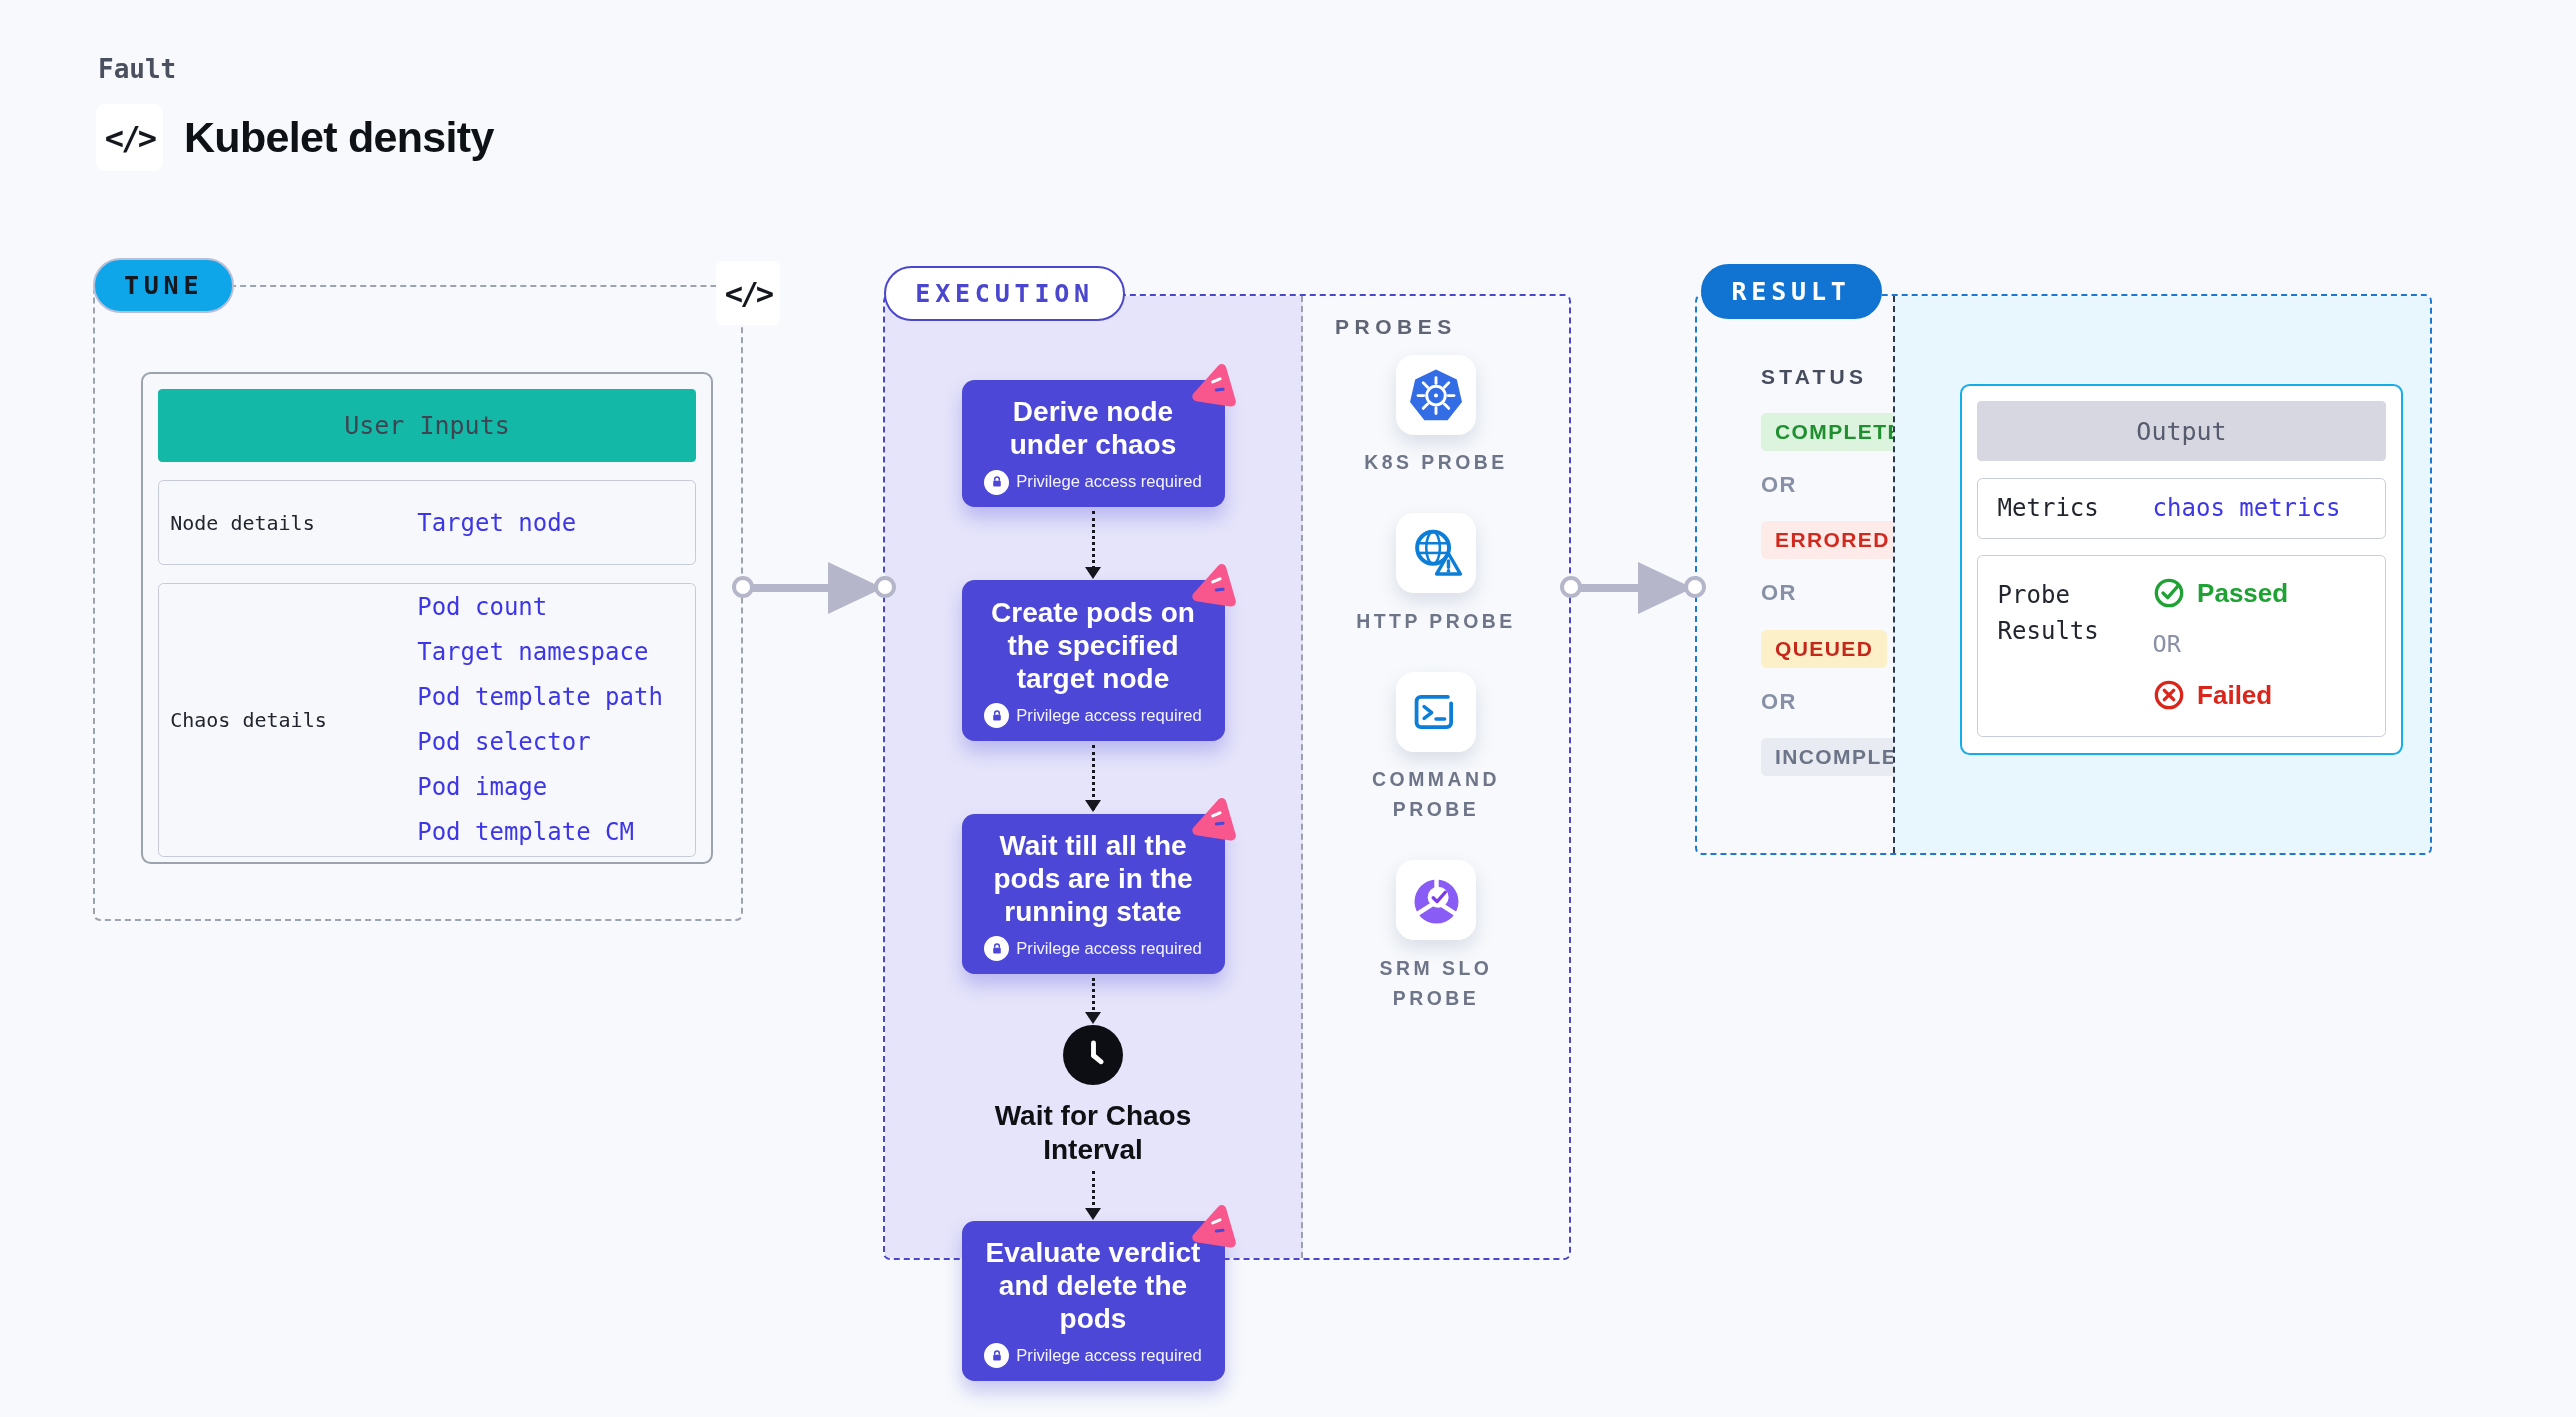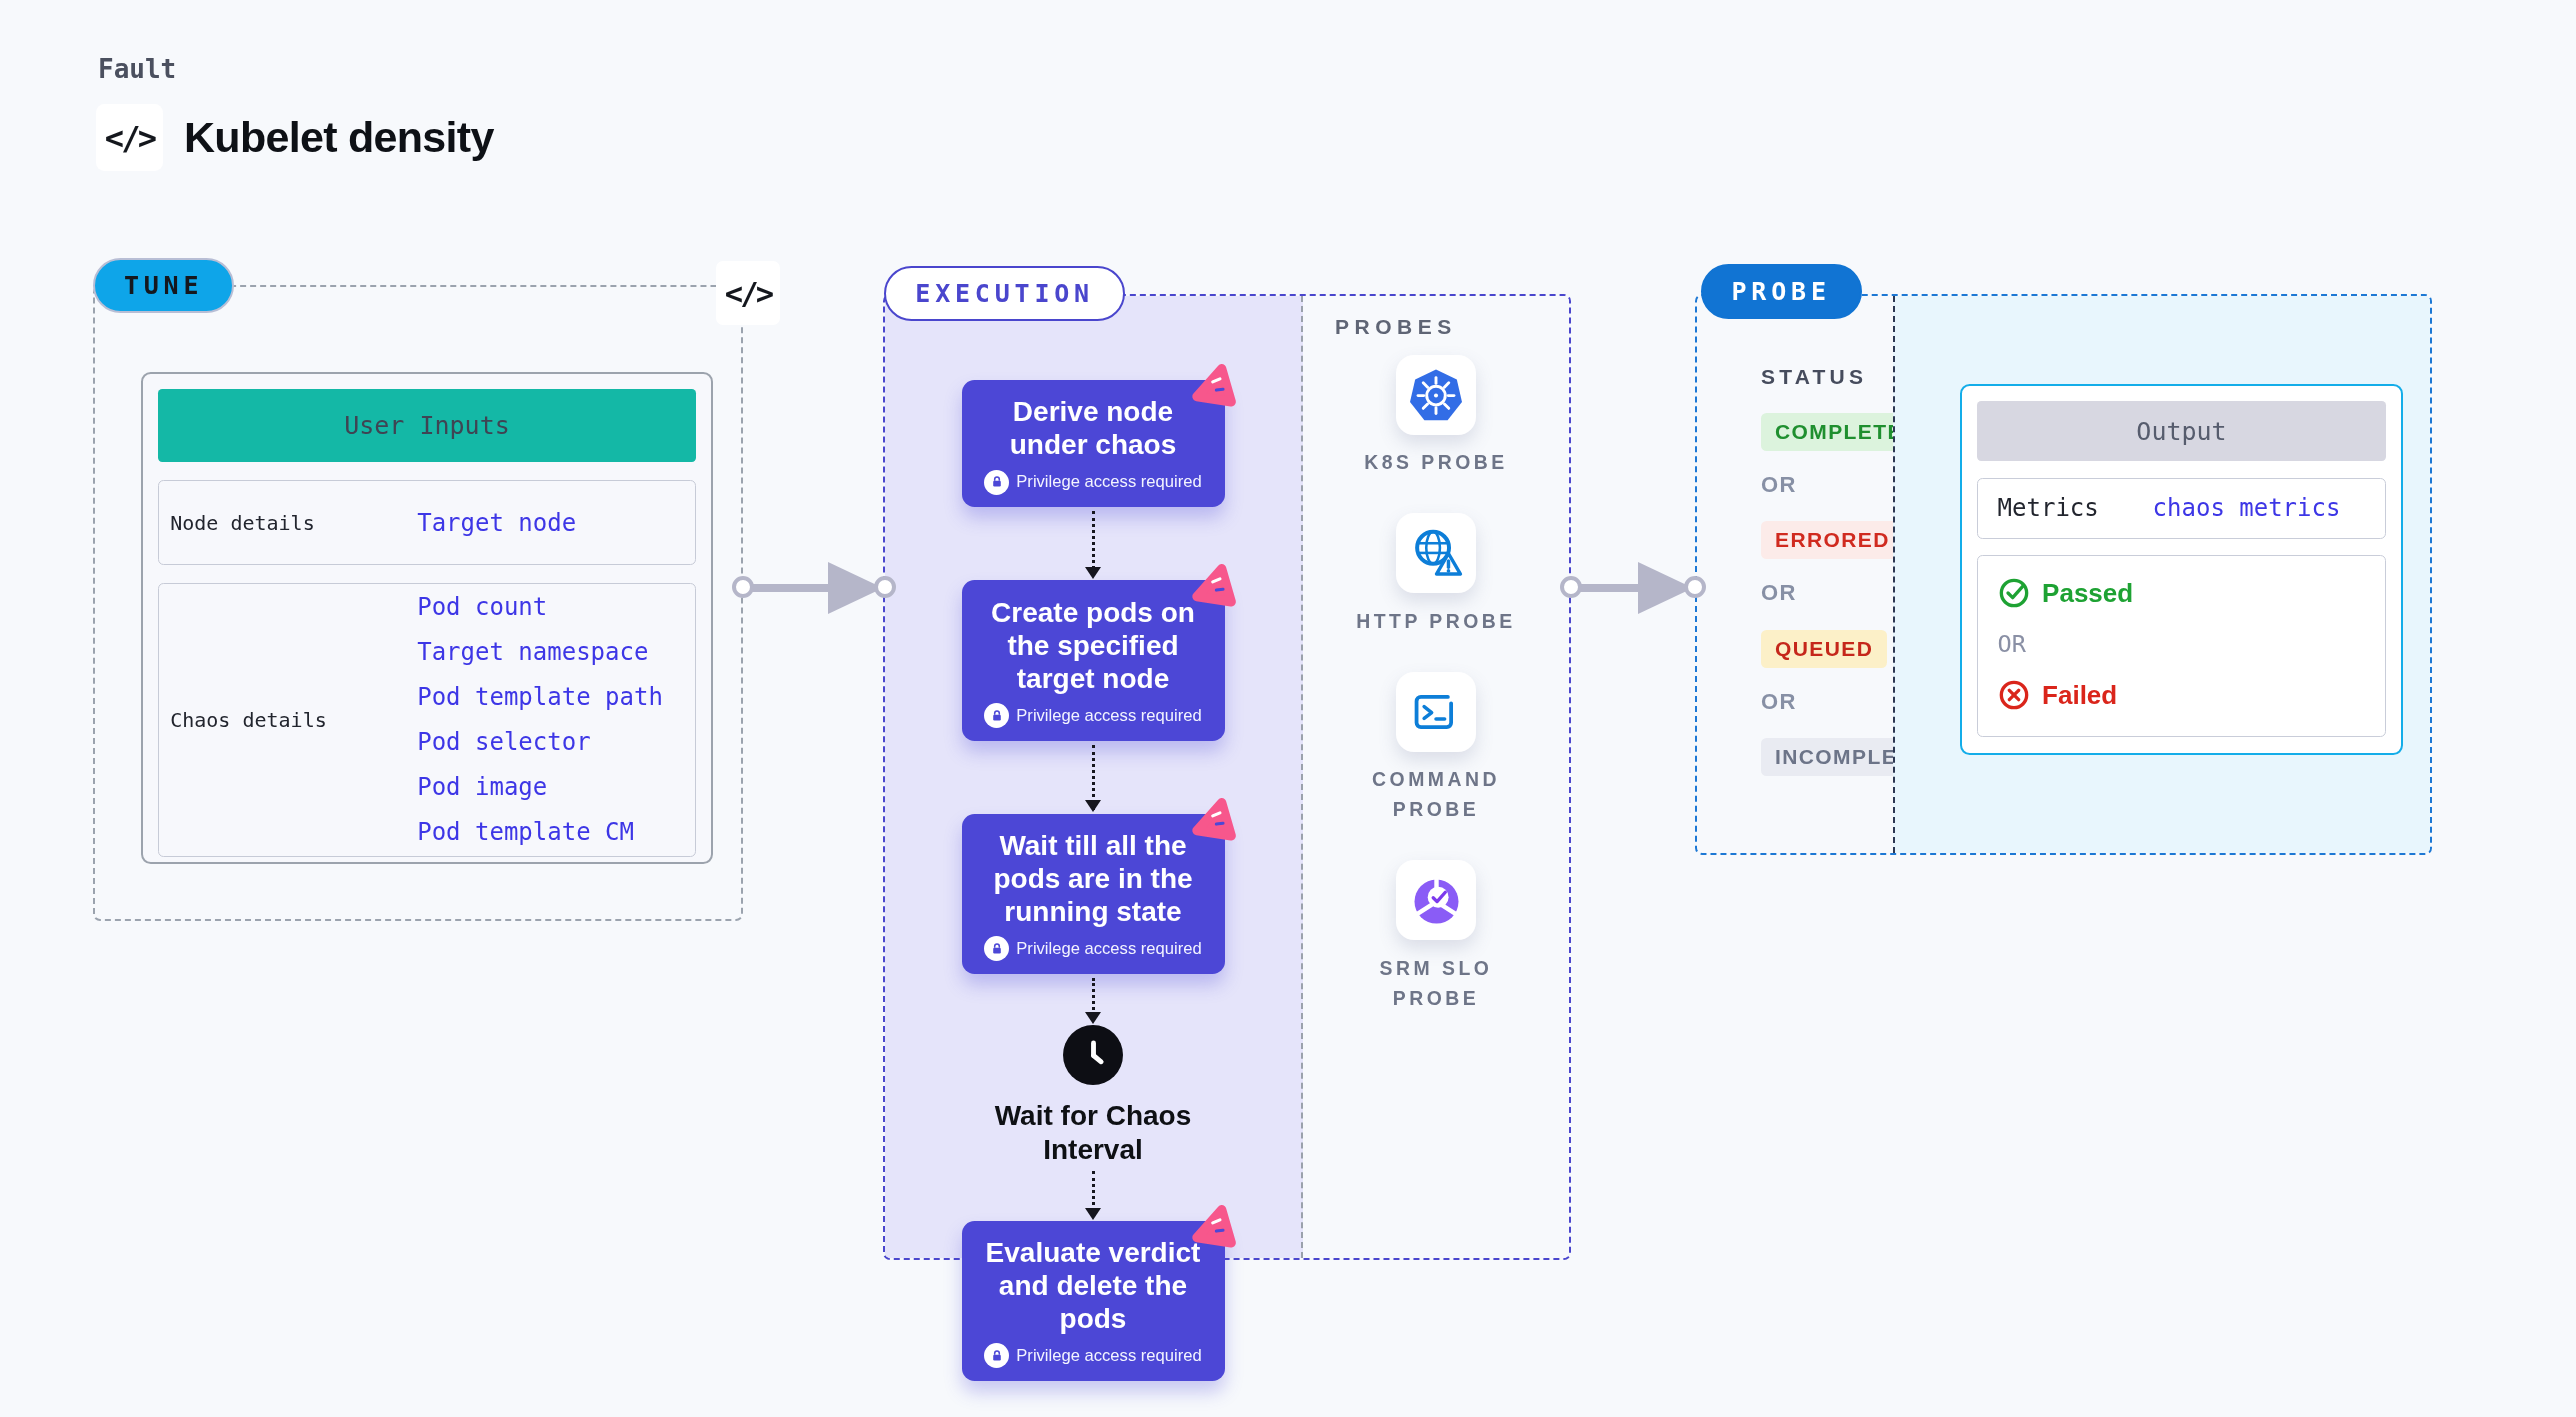--- a/index.html
+++ b/index.html
@@ -328,21 +328,21 @@
   </div>
 
   <div class="harrow" style="left:1571px; width:124px;">
     <div class="bar" style="width:69px;"></div>
     <div class="tri" style="left:67px;"></div>
     <div class="dot" style="left:-11px;"></div>
     <div class="dot" style="right:-11px;"></div>
   </div>
 
   <div class="result-panel">
-    <div class="pill result-pill">PROBE</div>
+    <div class="pill result-pill">RESULT</div>
 
     <div class="status-col">
       <div class="status-title">STATUS</div>
       <div><span class="status-badge badge-completed">COMPLETED</span></div>
       <div class="or">OR</div>
       <div><span class="status-badge badge-errored">ERRORED</span></div>
       <div class="or">OR</div>
       <div><span class="status-badge badge-queued">QUEUED</span></div>
       <div class="or">OR</div>
       <div><span class="status-badge badge-incompleted">INCOMPLETED</span></div>
@@ -351,20 +351,21 @@
     <div class="output-region">
       <div class="output-card">
         <div class="output-header">Output</div>
 
         <div class="metrics-row">
           <div class="out-label">Metrics</div>
           <a class="link">chaos metrics</a>
         </div>
 
         <div class="probe-results-row">
+          <div class="out-label">Probe Results</div>
           <div>
             <div class="verdict-row">
               <svg width="32" height="32" viewBox="0 0 48 48">
                 <circle cx="24" cy="24" r="19" fill="none" stroke="#1ea233" stroke-width="5"></circle>
                 <path d="M15 24 l7 7 l16 -18" fill="none" stroke="#1ea233" stroke-width="5" stroke-linecap="round" stroke-linejoin="round"></path>
               </svg>
               <span class="verdict-passed">Passed</span>
             </div>
             <div class="or-mono">OR</div>
             <div class="verdict-row">

